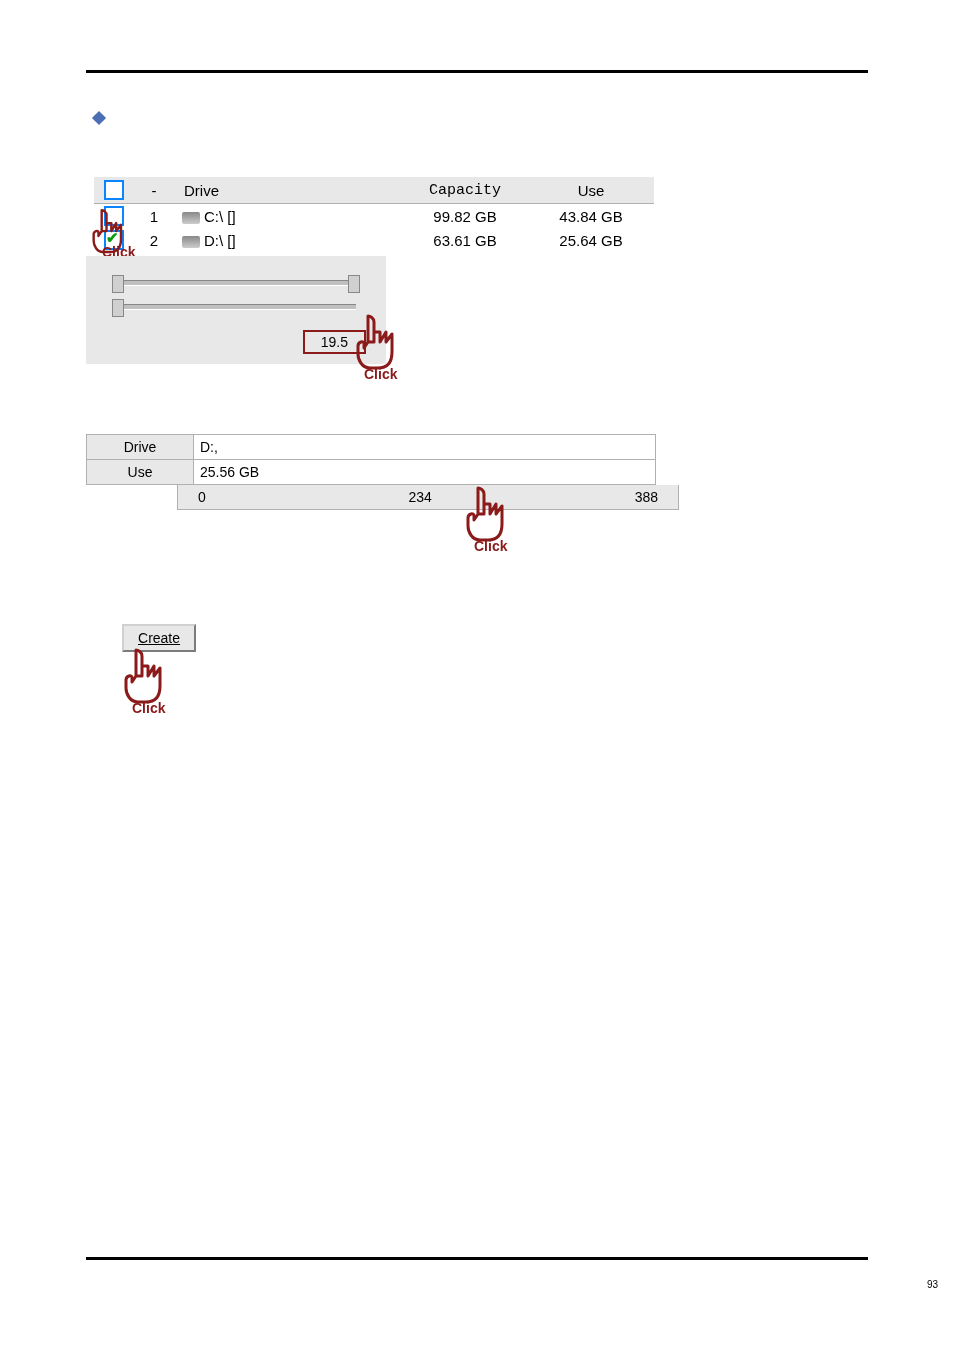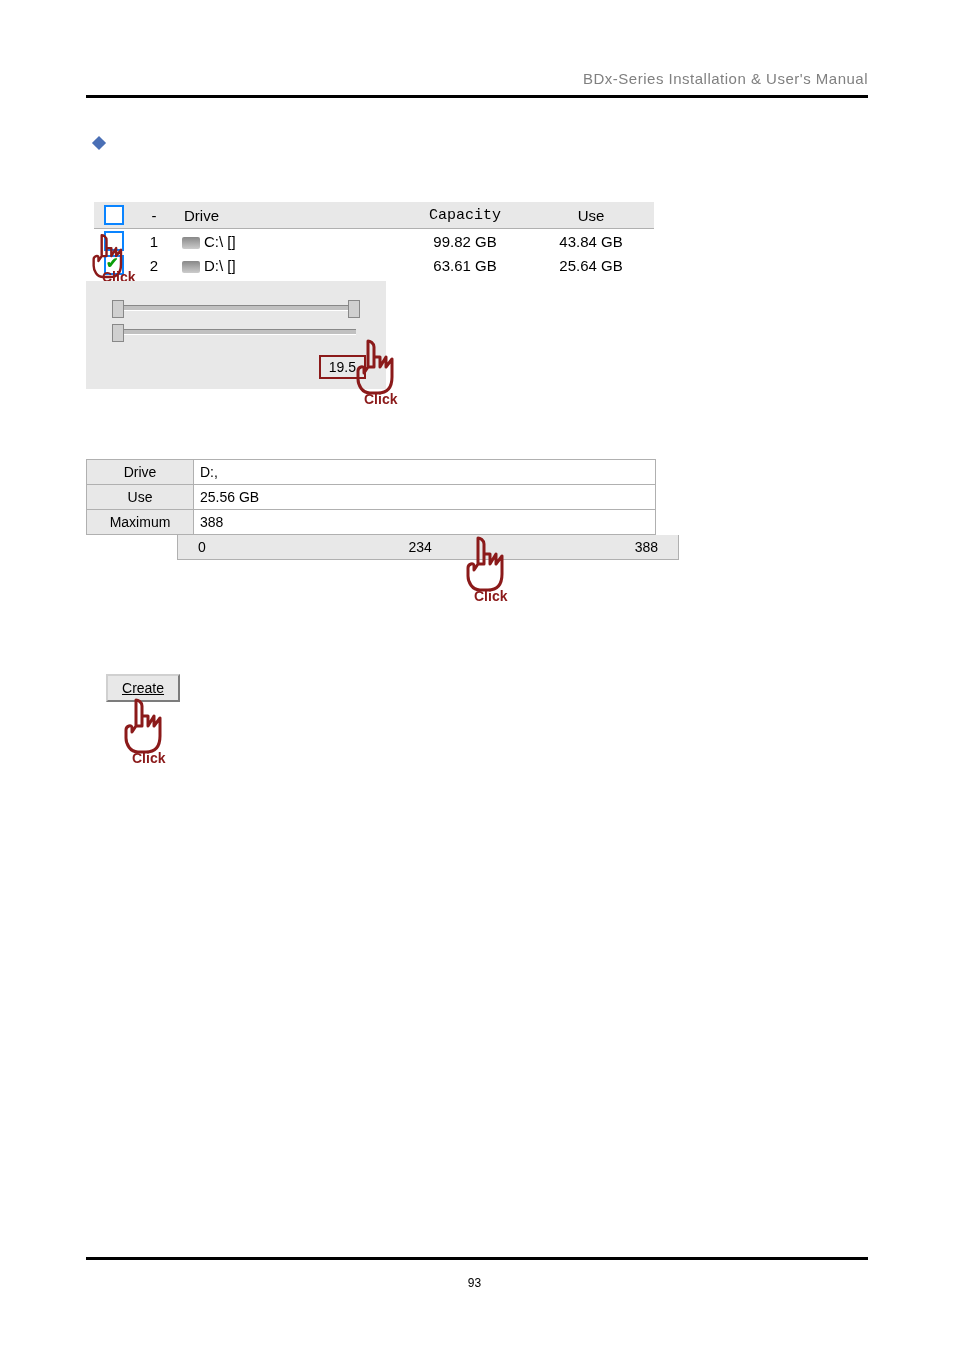--- a/index.html
+++ b/index.html
@@ -111,21 +111,21 @@
   .slider-thumb.right { right: -4px; }
   .slider-value {
     text-align: right;
     padding-right: 10px;
     margin-top: 20px;
     font-size: 14px;
   }
   .slider-value-box {
     display: inline-block;
     border: 2px solid #8b1a1a;
-    padding: 2px 8px;
+    padding: 2px 16px;
     font-size: 14px;
   }
   .drive-info-table {
     border-collapse: collapse;
     margin-top: 70px;
     font-size: 14px;
     width: 570px;
   }
   .drive-info-table td {
     border: 1px solid #b0b0b0;
@@ -173,30 +173,30 @@
     width: 460px;
     margin-left: 91px;
   }
   .create-btn {
     display: inline-block;
     background: #e8e8e8;
     border: 2px outset #d0d0d0;
     padding: 4px 14px;
     font-size: 14px;
     margin-top: 70px;
-    margin-left: 20px;
+    margin-left: 36px;
   }
   .create-btn span { text-decoration: underline; }
   .page-number {
     position: absolute;
     bottom: 60px;
     left: 0;
-    right: 5px;
-    text-align: center;
-    font-size: 12px;
+    right: 16px;
+    text-align: right;
+    font-size: 10px;
   }
   .footer-line {
     position: absolute;
     bottom: 90px;
     left: 86px;
     right: 86px;
     border-top: 3px solid #000;
   }
   .hand-under-cb {
     position: absolute;
@@ -219,21 +219,20 @@
   .click-label {
     color: #8b1a1a;
     font-weight: bold;
     font-size: 14px;
   }
 </style>
 </head>
 <body>
 
 <div class="page">
-  <div class="header-text">BDx-Series Installation &amp; User's Manual</div>
   <div class="thick-line"></div>
   <span class="blue-diamond"></span>
 
   <div style="position:relative; margin-left:8px;">
     <table class="drive-table">
       <tbody>
           <tr>
         <th style="width:24px;"><span class="checkbox header"></span></th>
         <th style="width:24px;">-</th>
         <th style="width:210px; text-align:left; padding-left:10px;">Drive</th>
@@ -288,24 +287,20 @@
   <table class="drive-info-table">
     <tbody>
         <tr>
       <td class="label">Drive</td>
       <td class="value">D:,</td>
     </tr>
     <tr>
       <td class="label">Use</td>
       <td class="value">25.56 GB</td>
     </tr>
-    <tr>
-      <td class="label">Maximum</td>
-      <td class="value">388</td>
-    </tr>
   </tbody>
     </table>
   <div class="creation-scale">
     <span>0</span>
     <span>234</span>
     <span>388</span>
   </div>
   <div class="hand-after-creation">
     <svg viewBox="0 0 64 76" width="64" height="76">
       <path d="M 22 4 L 22 30 L 28 30 L 28 10 C 28 6 24 4 22 4 Z M 28 20 L 34 20 L 34 30 L 40 20 L 40 30 L 46 22 L 46 40 C 46 52 40 56 32 56 L 24 56 C 16 56 12 48 12 42 L 12 34 C 12 30 18 28 18 32 L 18 36 L 22 30" fill="none" stroke="#8b1a1a" stroke-width="3" stroke-linejoin="round"></path>

